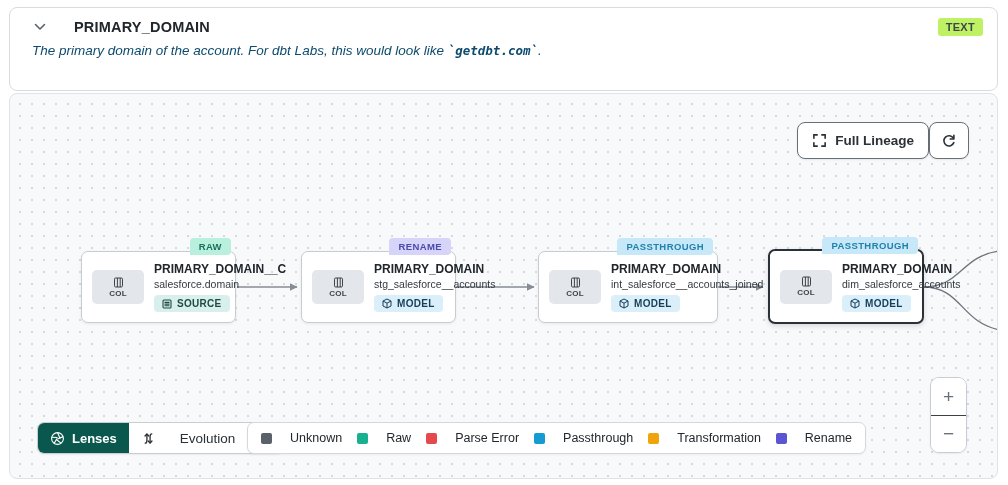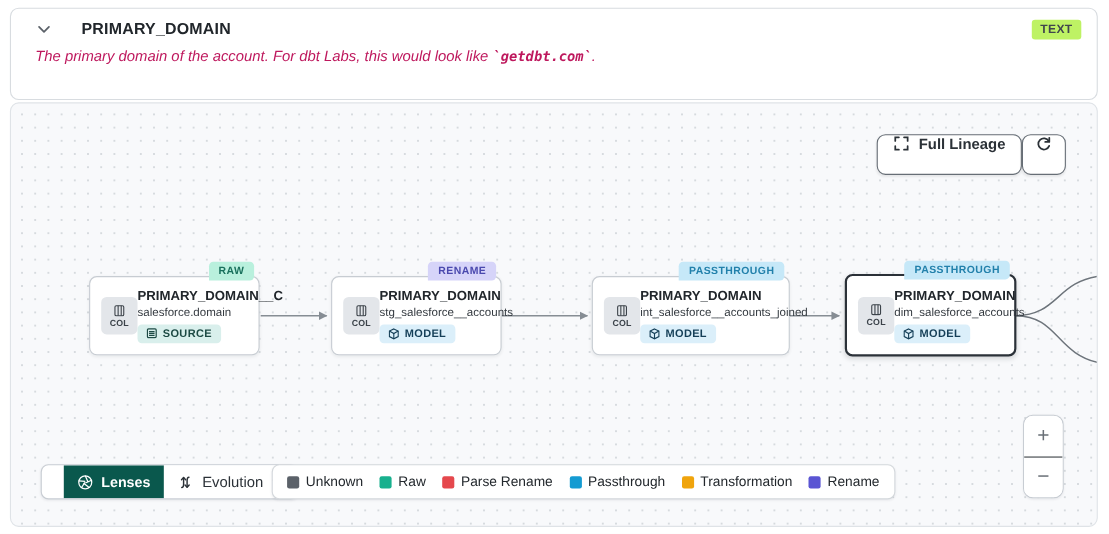--- a/index.html
+++ b/index.html
@@ -13,38 +13,38 @@
     background:#ffffff; border:1px solid #d8dce0; border-radius:8px;
     padding:10px 14px 8px 14px;
   }
   .header-row { display:flex; align-items:center; }
   .collapse-btn { background:none; border:none; cursor:pointer; padding:2px; margin-left:8px; display:flex; }
   .hdr-title { font-size:14.5px; font-weight:bold; color:#21262b; margin-left:26px; letter-spacing:.2px; }
   .type-badge {
     margin-left:auto; background:#bef264; color:#40464d; font-size:11px; font-weight:bold;
     padding:3px 8px; border-radius:3px; letter-spacing:.3px;
   }
-  .hdr-desc { font-style:italic; font-size:13.5px; color:#be185d; margin:7px 0 0 8px; }
+  .hdr-desc { font-style:italic; font-size:13.5px; color:#0c4a6e; margin:7px 0 0 8px; }
   .hdr-desc code { font-family:"DejaVu Sans Mono", monospace; font-weight:bold; font-size:12.5px; }
   .hdr-inherited { font-style:italic; font-size:13px; color:#4e565e; margin:7px 0 0 8px; }
   .hdr-inherited a { color:#0f766e; text-decoration:underline; cursor:pointer; }
 
   
   .canvas {
     position:absolute; left:9px; top:93px; width:989px; height:386px;
     background:#f8f9fb; border:1px solid #dfe3e7; border-radius:8px;
     background-image:radial-gradient(circle, #d6dade 1px, transparent 1.1px);
     background-size:12px 12px; background-position:4px 4px;
     overflow:hidden;
   }
   .edges { position:absolute; left:0; top:0; width:989px; height:386px; pointer-events:none; }
 
   
   .btn {
-    display:inline-flex; align-items:flex-start; gap:8px; background:#ffffff;
+    display:inline-flex; align-items:center; gap:8px; background:#ffffff;
     border:1px solid #676e76; border-radius:8px; color:#2b3137; font-size:13.5px; font-weight:bold;
     cursor:pointer; box-shadow:0 1px 2px rgba(20,25,30,.08);
   }
   .full-lineage-btn { position:absolute; top:28px; right:68px; height:37px; padding:0 14px; }
   .refresh-btn { position:absolute; top:28px; right:28px; height:37px; width:40px; justify-content:center; }
 
   
   .zoom-ctrl {
     position:absolute; right:30px; top:283px; width:37px;
     border:1px solid #c8cdd3; border-radius:9px; background:#ffffff; overflow:hidden;
@@ -58,61 +58,61 @@
   .zoom-btn + .zoom-btn { border-top:1px solid #3a4045; }
 
   
   .node {
     position:absolute; background:#ffffff; border:1px solid #c7ccd2; border-radius:7px;
     box-shadow:0 1px 3px rgba(20,25,30,.07); display:flex; align-items:center;
     padding:10px 10px 10px 10px; cursor:pointer;
   }
   .node.selected { border:2px solid #2b3138; box-shadow:0 2px 5px rgba(20,25,30,.15); }
   .col-chip {
-    width:33px; height:34px; background:#e3e6ea; border-radius:5px; flex:0 0 auto;
+    width:52px; height:34px; background:#e3e6ea; border-radius:5px; flex:0 0 auto;
     display:flex; flex-direction:column; align-items:center; justify-content:center; gap:1px;
   }
   .col-chip .col-label { font-size:8px; font-weight:bold; color:#3c434a; letter-spacing:.2px; }
-  .node-body { display:flex; flex-direction:column; align-items:flex-start; }
+  .node-body { margin-left:10px; display:flex; flex-direction:column; align-items:flex-start; }
   .node-title { font-size:12px; font-weight:bold; color:#21262b; }
   .node-sub { font-size:10.5px; color:#343a40; margin-top:2px; }
   .kind-badge {
-    display:inline-flex; gap:5px; margin-top:5px;
+    display:inline-flex; align-items:center; gap:5px; margin-top:5px;
     font-size:10px; font-weight:bold; letter-spacing:.3px; padding:3px 8px; border-radius:4px;
   }
   .kind-source { background:#d9efec; color:#1d4a44; }
   .kind-model  { background:#dbeffa; color:#153f58; }
   .evo-badge {
     position:absolute; top:-14px; right:4px; font-size:9.5px; font-weight:bold; letter-spacing:.4px;
     padding:3px 9px; border-radius:4px 4px 4px 0;
   }
   .evo-raw        { background:#b9f0dd; color:#19705c; }
   .evo-rename     { background:#d6d4f9; color:#4a49ae; }
   .evo-passthrough{ background:#c6e8f8; color:#2280ab; }
 
   
   .lens-group {
     position:absolute; left:27px; top:328px; height:32px; display:flex; align-items:stretch;
     border:1px solid #c8cdd3; border-radius:7px; overflow:hidden; background:#ffffff;
-    box-shadow:0 1px 2px rgba(20,25,30,.06); cursor:pointer;padding-left:20px;
+    box-shadow:0 1px 2px rgba(20,25,30,.06); cursor:pointer;
   }
   .lens-seg {
     display:flex; align-items:center; gap:7px; background:#0a584d; color:#ffffff;
     font-size:13px; font-weight:bold; padding:0 12px; border:none; cursor:pointer;
   }
   .lens-current {
-    display:flex; align-items:center; gap:8px; background:#ffffff; color:#2b3137;
+    display:flex; align-items:center; gap:24px; background:#ffffff; color:#2b3137;
     font-size:13.5px; padding:0 12px; border:none; cursor:pointer;
   }
   .legend-box {
     position:absolute; left:237px; top:328px; height:32px; display:flex; align-items:center; gap:15px;
     background:#ffffff; border:1px solid #d4d8dc; border-radius:7px; padding:0 13px;
     box-shadow:0 1px 2px rgba(20,25,30,.05);
   }
-  .legend-item { display:flex; align-items:center; gap:6px; font-size:12.5px; color:#23282d; }
+  .legend-item { display:flex; align-items:center; gap:18px; font-size:12.5px; color:#23282d; }
   .legend-swatch { width:11px; height:11px; border-radius:2px; display:inline-block; }
 
   svg { display:block; }
 </style>
 </head>
 <body>
 
 <div class="page">
 
   <div class="header-card">
@@ -319,21 +319,21 @@
       <span class="legend-item">
           <span class="legend-swatch" style="background: rgb(91, 97, 105);"></span>
           <span>Unknown</span>
         </span>
       <span class="legend-item">
           <span class="legend-swatch" style="background: rgb(24, 176, 142);"></span>
           <span>Raw</span>
         </span>
       <span class="legend-item">
           <span class="legend-swatch" style="background: rgb(229, 72, 77);"></span>
-          <span>Parse Rename</span>
+          <span>Parse Error</span>
         </span>
       <span class="legend-item">
           <span class="legend-swatch" style="background: rgb(20, 155, 210);"></span>
           <span>Passthrough</span>
         </span>
       <span class="legend-item">
           <span class="legend-swatch" style="background: rgb(240, 164, 12);"></span>
           <span>Transformation</span>
         </span>
       <span class="legend-item">

